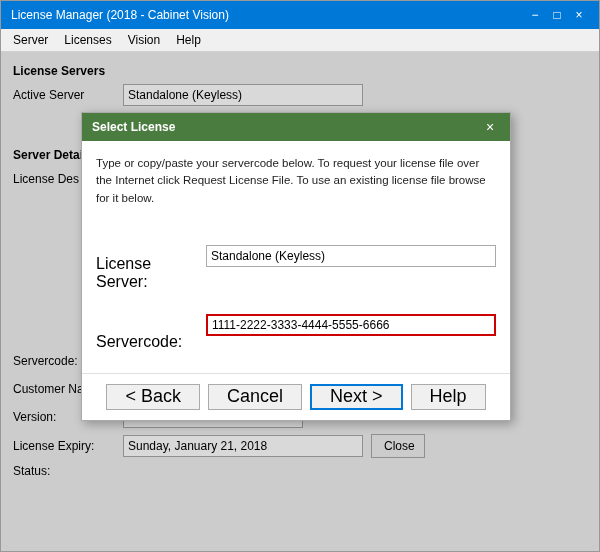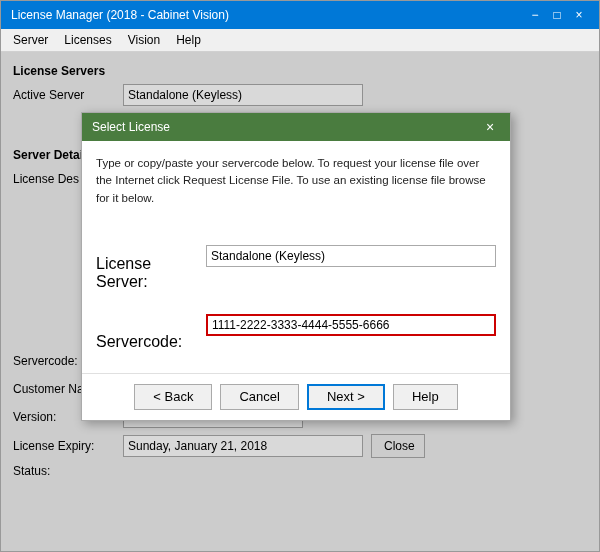--- a/index.html
+++ b/index.html
@@ -142,21 +142,21 @@
       background: #4a7c3f;
       color: white;
       padding: 6px 10px;
       display: flex;
       justify-content: space-between;
       align-items: center;
       height: 28px;
     }
     .dialog-title {
       font-size: 12px;
-      font-weight: normal;
+      font-weight: bold;
     }
     .dialog-close-btn {
       background: transparent;
       border: none;
       color: white;
       cursor: pointer;
       font-size: 14px;
       width: 20px;
       height: 20px;
       display: flex;
@@ -248,21 +248,21 @@
       gap: 8px;
       padding: 10px 14px;
       border-top: 1px solid #e0e0e0;
     }
     .dialog-btn {
       height: 26px;
       padding: 0 18px;
       border: 1px solid #aaa;
       background: #f0f0f0;
       cursor: pointer;
-      font-size: 13px;
+      font-size: 18px;
     }
     .dialog-btn.primary {
       border: 2px solid #0078d7;
       background: #f0f0f0;
     }
   </style>
 </head>
 <body>
 
 <div class="main-window">

